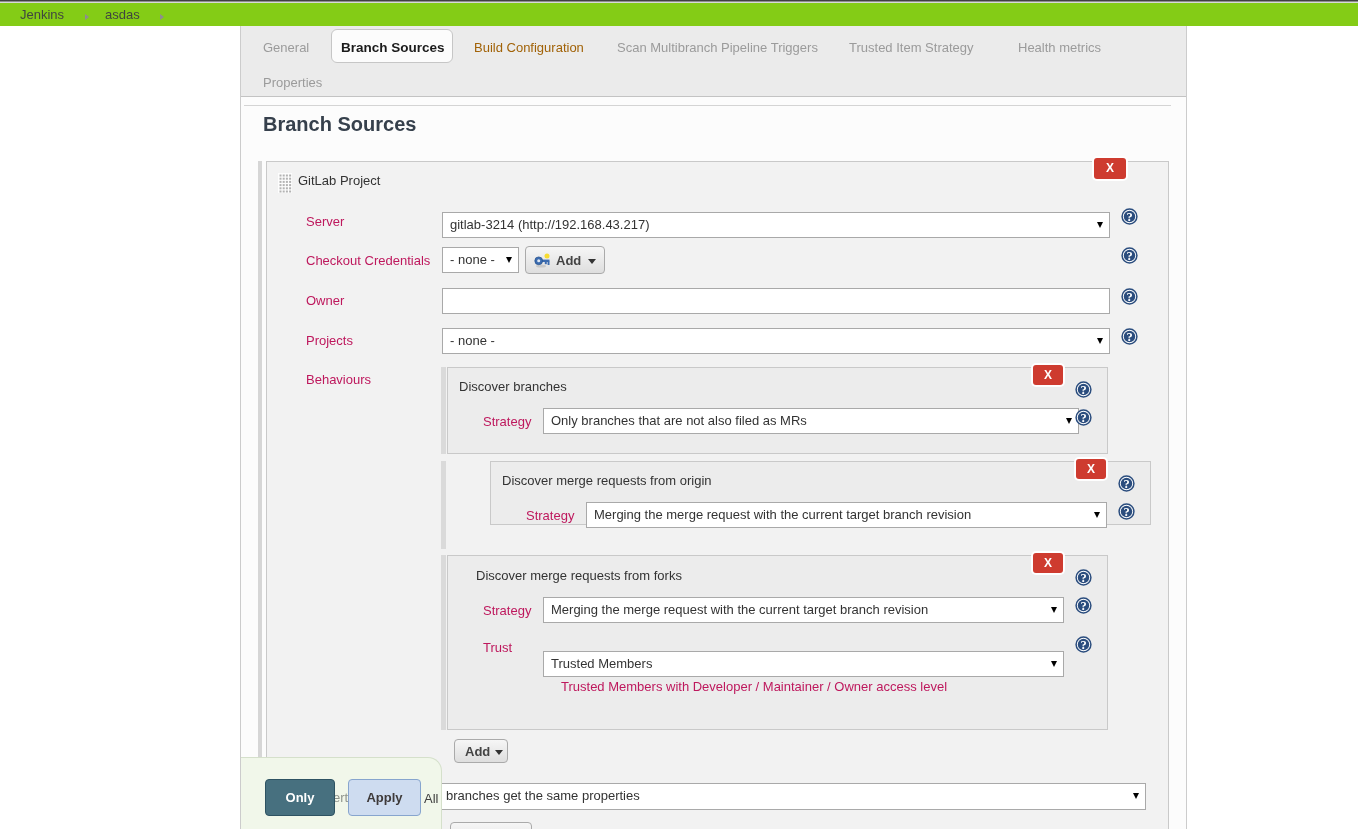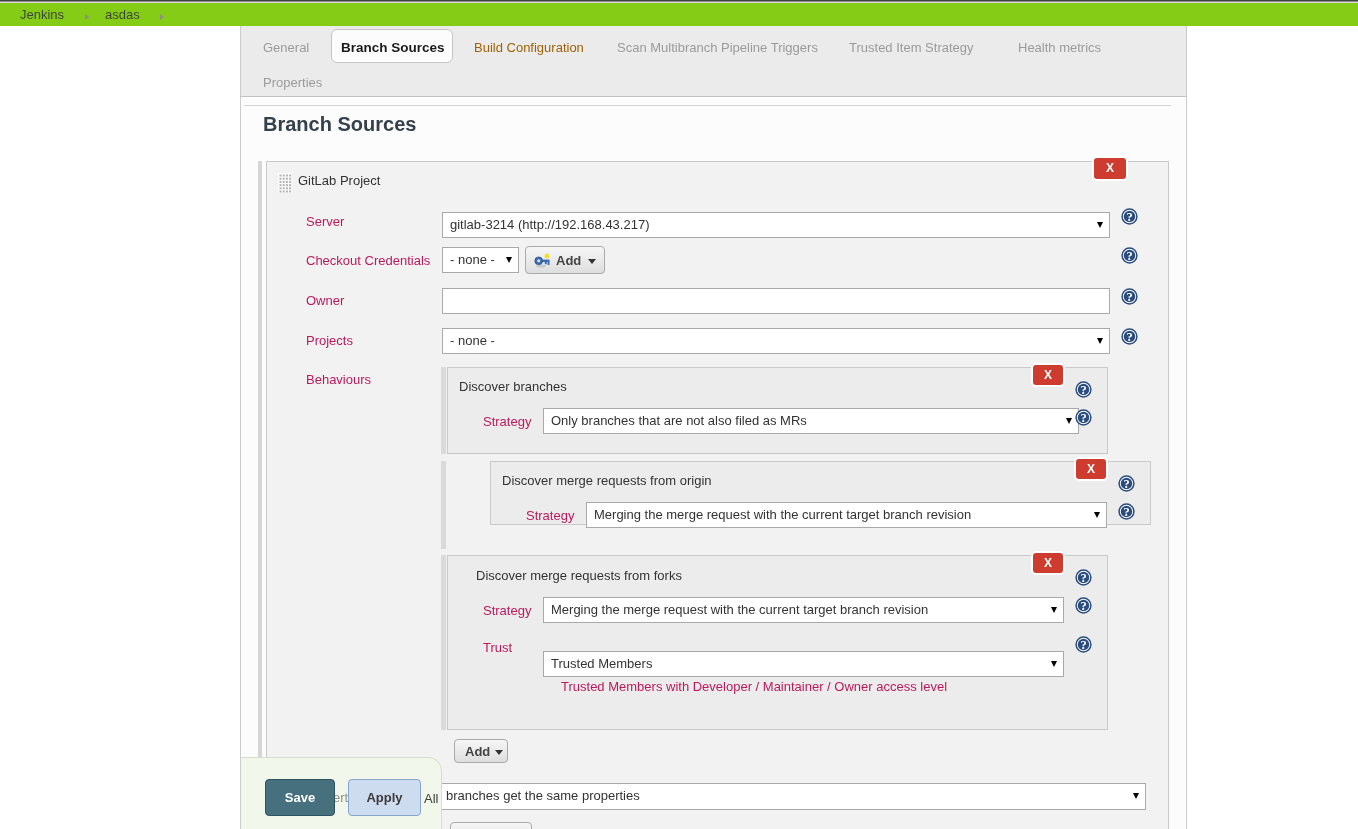--- a/index.html
+++ b/index.html
@@ -203,15 +203,15 @@
     <div class="sel" style="left:153px;top:621px;width:726px;height:27px;">All branches get the same properties<i class="car"></i></div>
 
     <div class="gbtn" style="left:183px;top:660px;width:82px;height:30px;"></div>
   </div>
 
 </div>
 
 <div class="abs" id="sticker" style="left:241px;top:757px;width:201px;height:72px;background:#f1f7ea;border:1px solid #d5e0cb;border-left:none;border-bottom:none;border-radius:0 14px 0 0;">
   <span class="abs" style="left:92px;top:32px;font-size:13px;color:#8f948c;">erty</span>
   <span class="abs" style="left:183px;top:33px;font-size:13px;color:#404040;">All</span>
-  <div class="abs" style="left:24px;top:21px;width:70px;height:37px;background:#47707f;border:1px solid #2e5362;border-radius:4px;color:#fff;font-weight:bold;font-size:13px;text-align:center;line-height:35px;">Save</div>
+  <div class="abs" style="left:24px;top:21px;width:70px;height:37px;background:#47707f;border:1px solid #2e5362;border-radius:4px;color:#fff;font-weight:bold;font-size:13px;text-align:center;line-height:35px;">Only</div>
   <div class="abs" style="left:107px;top:21px;width:73px;height:37px;background:#cedcf0;border:1px solid #87a5ce;border-radius:4px;color:#3e3a3a;font-weight:bold;font-size:13px;text-align:center;line-height:35px;">Apply</div>
 </div>
 
 </body></html>

